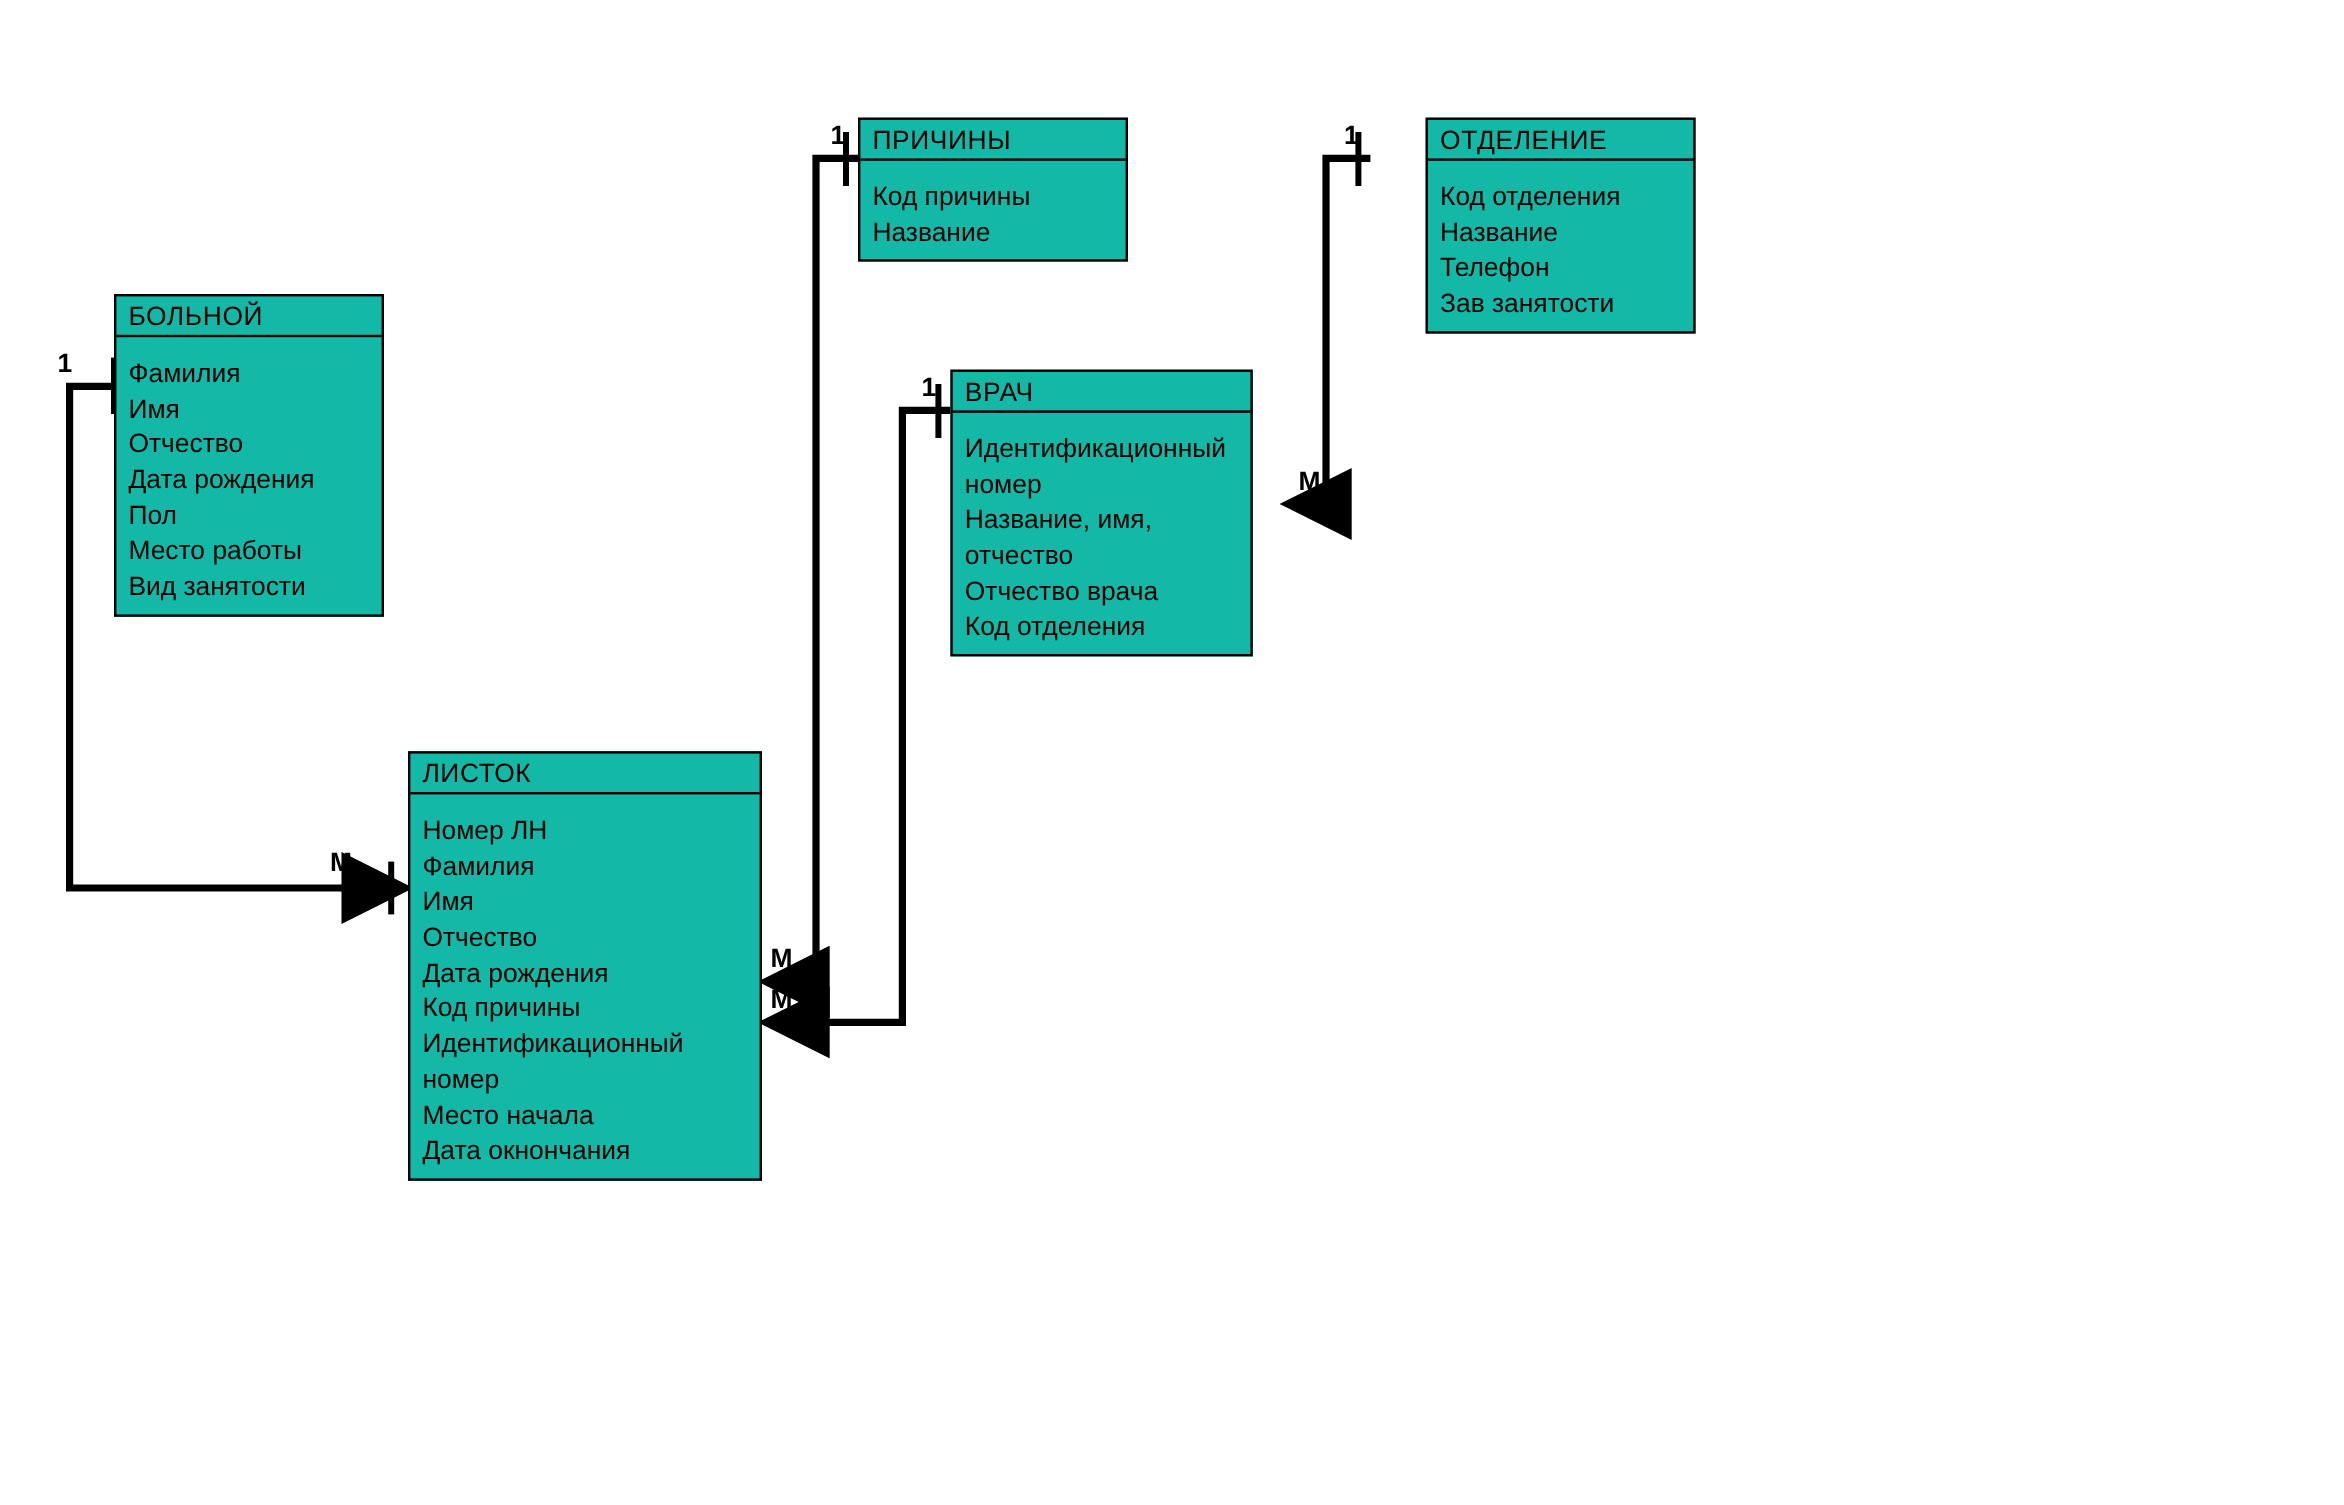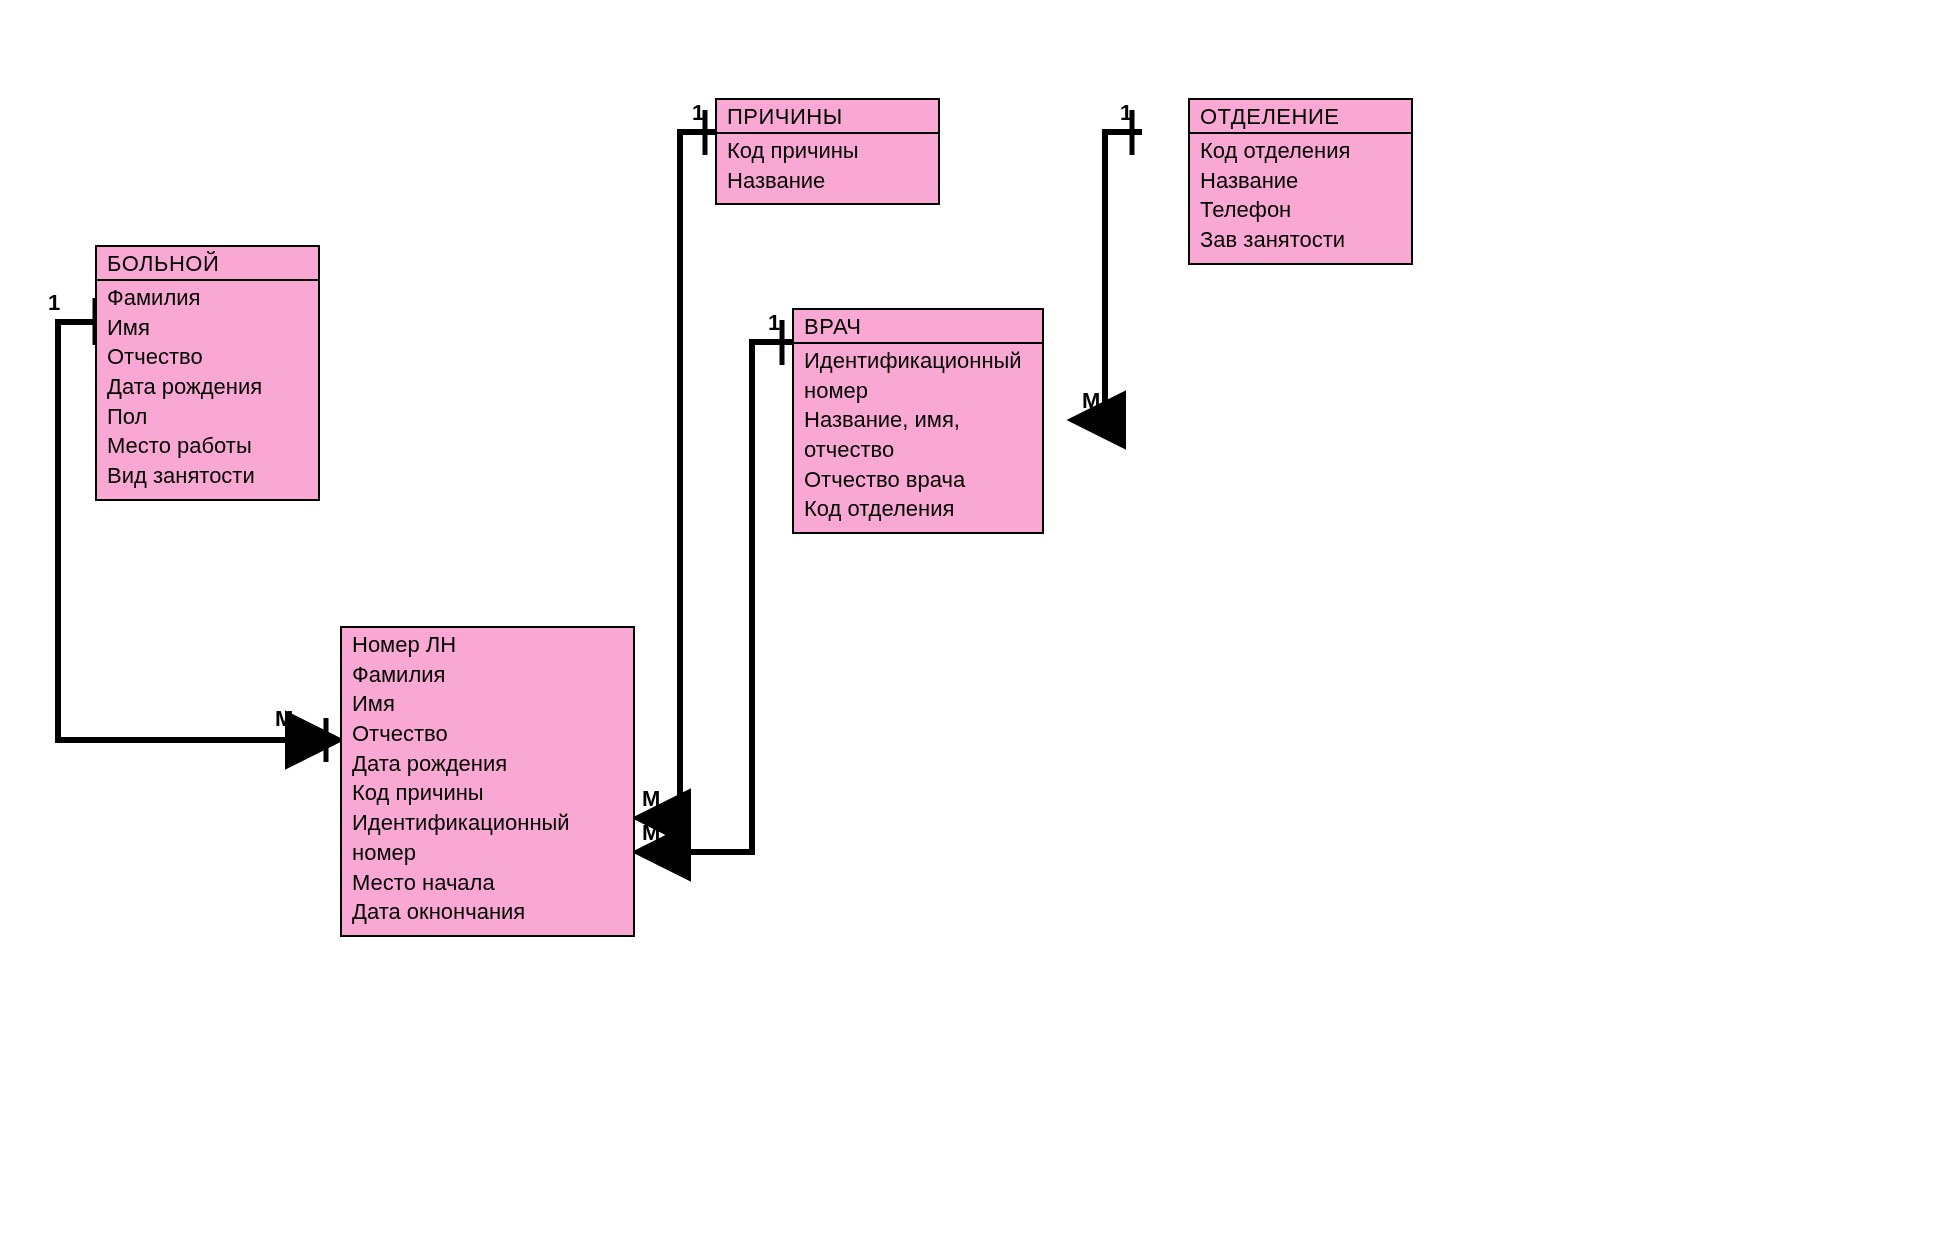--- a/index.html
+++ b/index.html
@@ -11,31 +11,31 @@
     color: #000;
   }
   .canvas {
     position: relative;
     width: 1953px;
     height: 1254px;
   }
   .entity {
     position: absolute;
     border: 2px solid #000;
-    background: #f9a8d4;
+    background: #14b8a6;
     box-sizing: border-box;
   }
   .entity-title {
     padding: 4px 10px 2px 10px;
     border-bottom: 2px solid #000;
     font-size: 22px;
     letter-spacing: 0.5px;
   }
   .entity-attrs {
-    padding: 2px 10px 8px 10px;
+    padding: 15px 10px 8px 10px;
   }
   .entity-attrs div {
     font-size: 22px;
     line-height: 1.35;
   }
   .cardinality {
     position: absolute;
     font-weight: 700;
     font-size: 22px;
   }
@@ -81,20 +81,21 @@
       <div>Имя</div>
       <div>Отчество</div>
       <div>Дата рождения</div>
       <div>Пол</div>
       <div>Место работы</div>
       <div>Вид занятости</div>
     </div>
   </div>
 
   <div class="entity" style="left:340px; top:626px; width:295px;">
+    <div class="entity-title">ЛИСТОК</div>
     <div class="entity-attrs">
       <div>Номер ЛН</div>
       <div>Фамилия</div>
       <div>Имя</div>
       <div>Отчество</div>
       <div>Дата рождения</div>
       <div>Код причины</div>
       <div>Идентификационный номер</div>
       <div>Место начала</div>
       <div>Дата окнончания</div>

